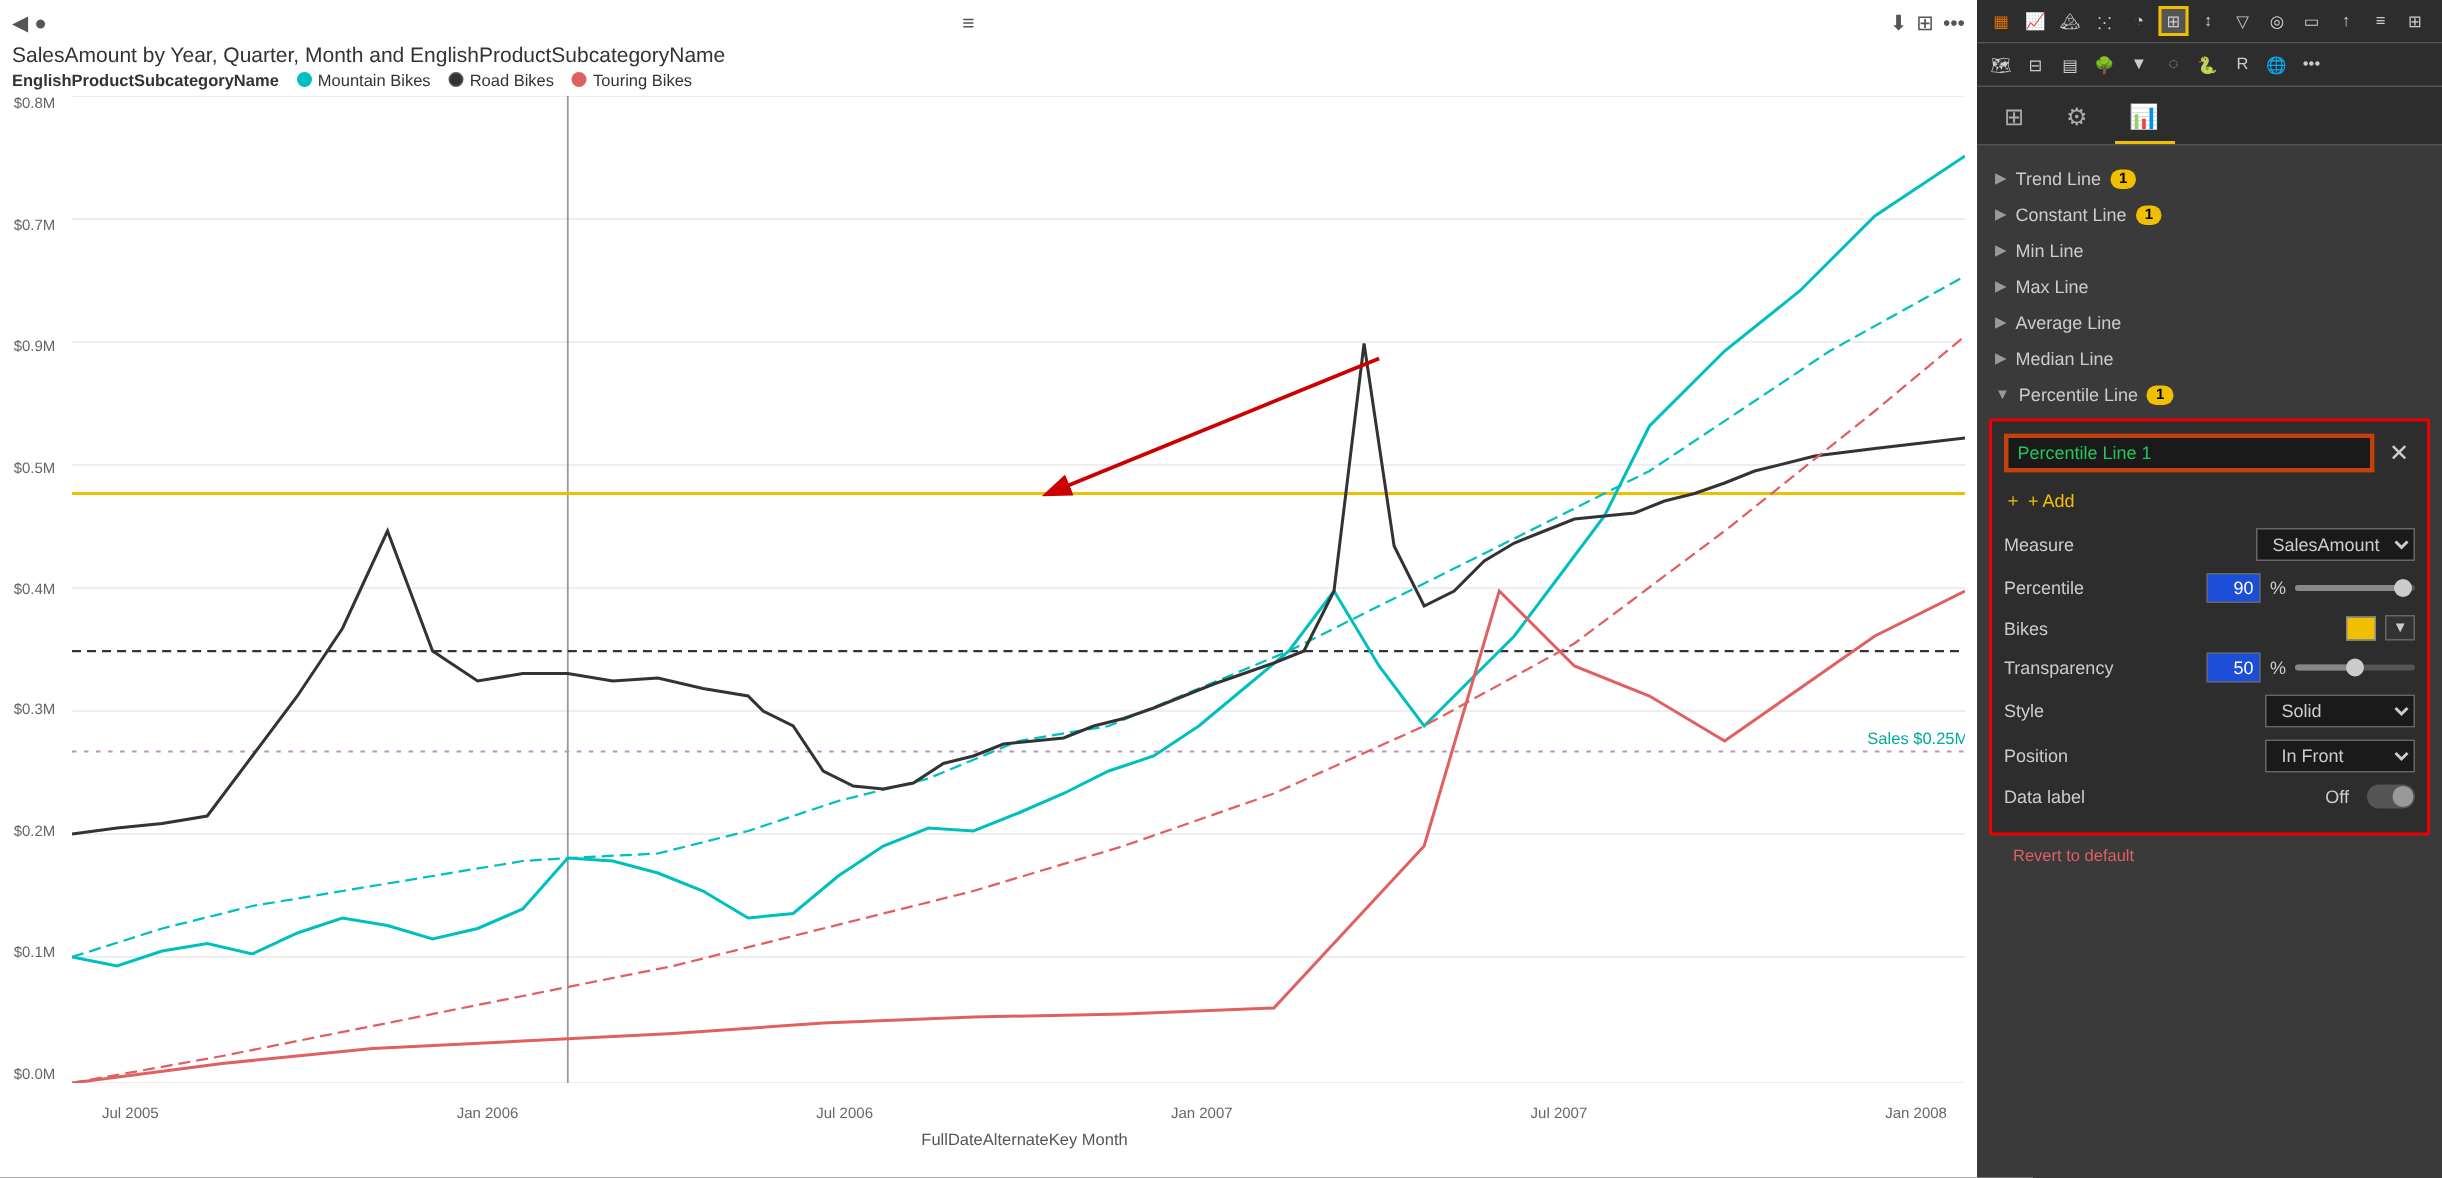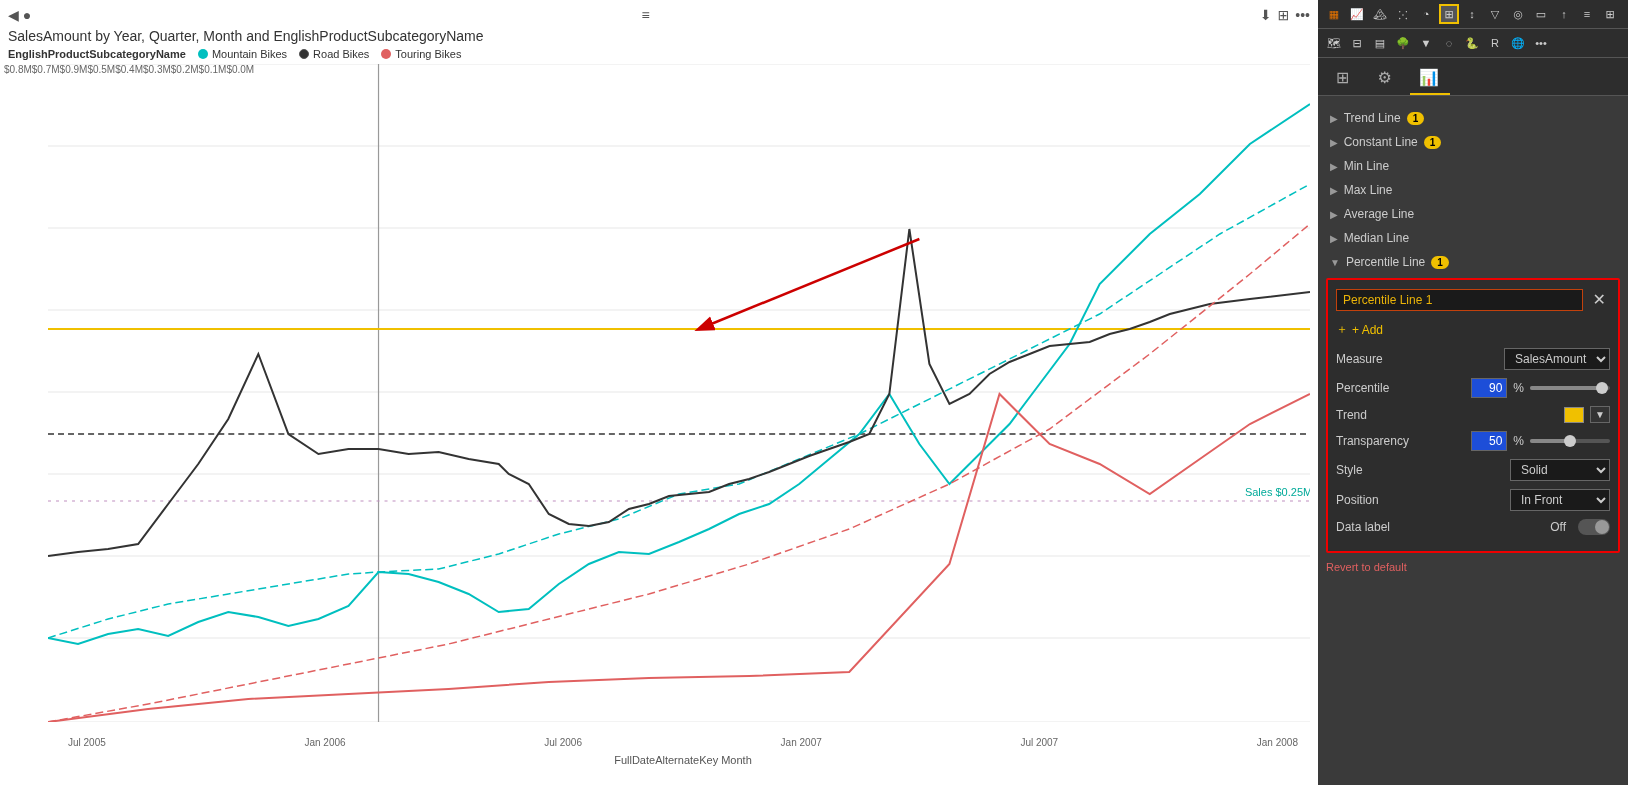--- a/index.html
+++ b/index.html
@@ -39,21 +39,21 @@
 
     .legend {
       display: flex;
       align-items: center;
       gap: 12px;
       padding: 2px 0 2px 0;
       font-size: 11px;
       color: #333;
     }
 
-    .legend-item { display: flex; align-items: center; gap: 4px; }
+    .legend-item { display: flex; align-items: flex-start; gap: 4px; }
     .legend-dot { width: 10px; height: 10px; border-radius: 50%; display: inline-block; }
 
     .x-axis-label {
       text-align: center;
       color: #555;
       font-size: 11px;
       padding: 2px 0;
     }
 
     
@@ -156,22 +156,22 @@
 
     .expanded-header {
       display: flex;
       align-items: center;
       justify-content: space-between;
       margin-bottom: 8px;
     }
 
     .expanded-title-input {
       background: #1a1a1a;
-      border: 1px solid #c2410c;
-      color: #eab308;
+      border: 3px solid #c2410c;
+      color: #22c55e;
       padding: 3px 6px;
       font-size: 12px;
       flex: 1;
       margin-right: 6px;
     }
 
     .close-btn {
       color: #ccc;
       cursor: pointer;
       font-size: 16px;
@@ -297,21 +297,21 @@
       border-radius: 50%;
       position: absolute;
       top: 1px;
       right: 1px;
     }
 
     .revert-link {
       color: #e06060;
       font-size: 11px;
       cursor: pointer;
-      padding: 4px 8px;
+      padding: 4px 24px;
       display: block;
     }
 
     .panel-content::-webkit-scrollbar { width: 6px; }
     .panel-content::-webkit-scrollbar-track { background: #2d2d2d; }
     .panel-content::-webkit-scrollbar-thumb { background: #666; }
 
     .grid-line {
       stroke: #e8e8e8;
       stroke-width: 1;
@@ -359,21 +359,21 @@
       </div>
       <div class="legend-item">
         <span class="legend-dot" style="background:#e06060;"></span>
         <span>Touring Bikes</span>
       </div>
     </div>
   </div>
 
   <div style="position:relative; margin-left:0; margin-top:2px; height:688px;">
 
-    <div style="position:absolute; left:4px; top:0; bottom:30px; width:42px; display:flex; flex-direction:row; justify-content:space-between; align-items:flex-start; padding-right:4px;">
+    <div style="position:absolute; left:4px; top:0; bottom:30px; width:42px; display:flex; flex-direction:column; justify-content:space-between; align-items:center; padding-right:4px;">
       <span style="font-size:10px;color:#666;">$0.8M</span>
       <span style="font-size:10px;color:#666;">$0.7M</span>
       <span style="font-size:10px;color:#666;">$0.9M</span>
       <span style="font-size:10px;color:#666;">$0.5M</span>
       <span style="font-size:10px;color:#666;">$0.4M</span>
       <span style="font-size:10px;color:#666;">$0.3M</span>
       <span style="font-size:10px;color:#666;">$0.2M</span>
       <span style="font-size:10px;color:#666;">$0.1M</span>
       <span style="font-size:10px;color:#666;">$0.0M</span>
     </div>
@@ -535,21 +535,21 @@
             <input type="text" class="percentile-input" value="90" style="">
             <span class="pct-symbol">%</span>
             <div class="slider-track">
               <div class="slider-fill" style="width:90%;"></div>
               <div class="slider-thumb" style="left:90%;"></div>
             </div>
           </div>
         </div>
 
         <div class="field-row">
-          <span class="field-label">Trend</span>
+          <span class="field-label">Bikes</span>
           <div class="field-value">
             <span class="color-swatch" style="background:#f0c000;"></span>
             <button class="color-dropdown-btn">▼</button>
           </div>
         </div>
 
         <div class="field-row">
           <span class="field-label">Transparency</span>
           <div class="field-value">
             <input type="text" class="percentile-input" value="50" style="">

